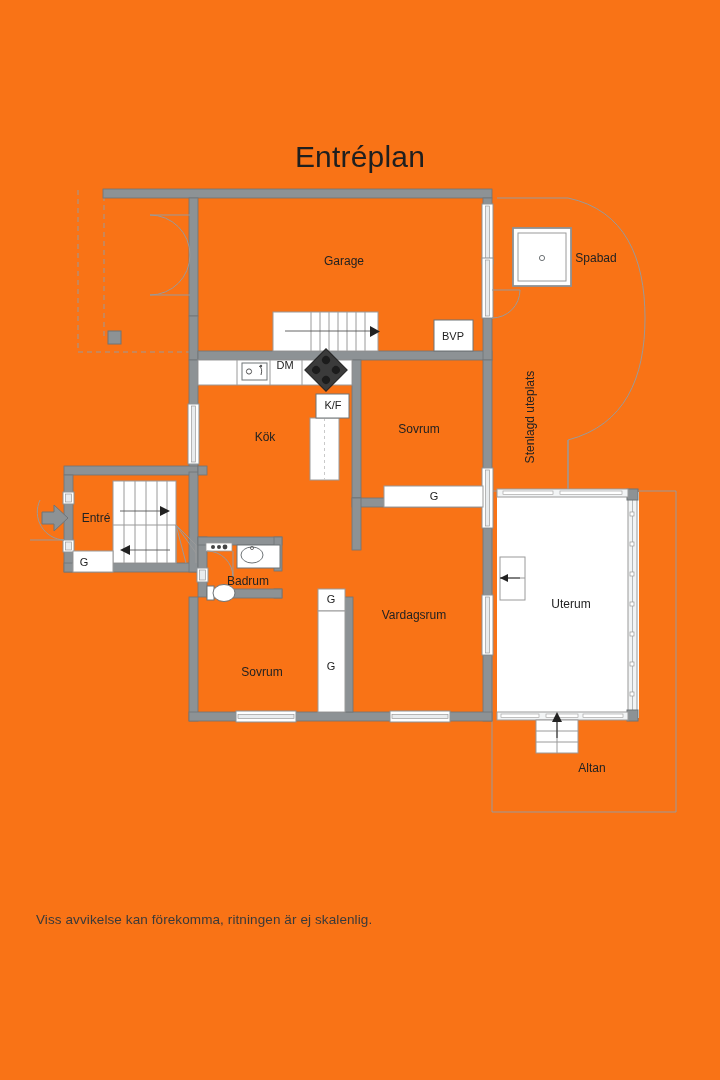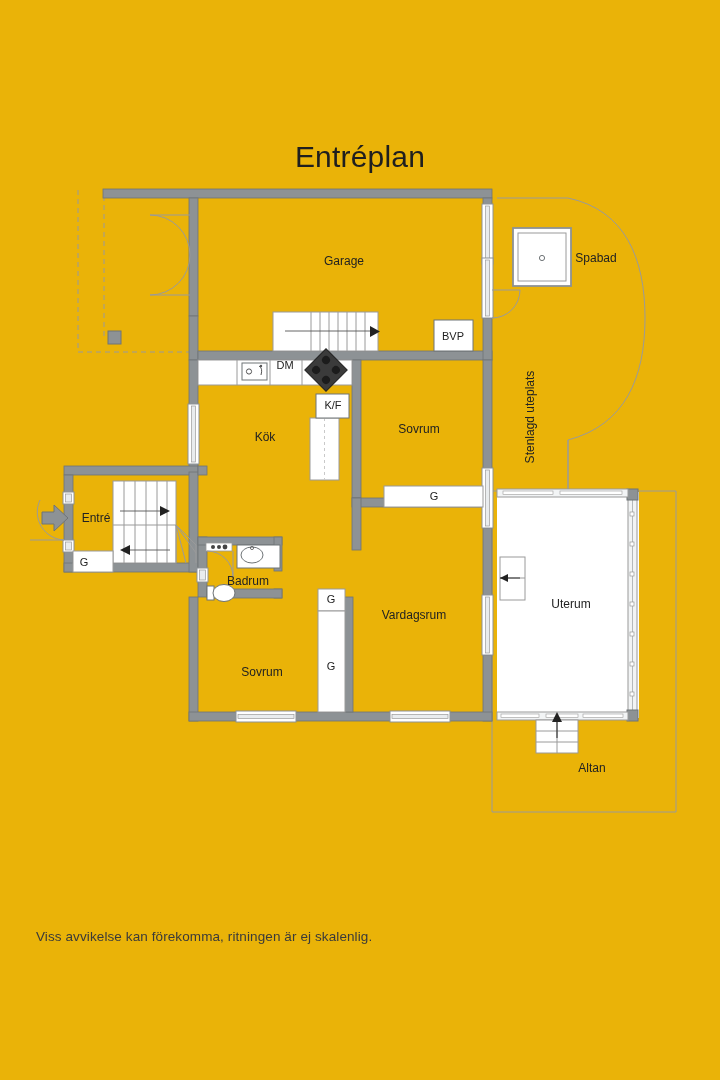--- a/index.html
+++ b/index.html
@@ -12,41 +12,40 @@
     height: 1080px;
     font-family: "Liberation Sans", sans-serif;
     color: #2b2b2b;
     position: relative;
     overflow: hidden;
   }
   #page {
     width: 720px;
     height: 1080px;
     position: relative;
-    background: #eab308;
+    background: #f97316;
   }
   #plan-title {
     position: absolute;
     top: 140px;
     left: 0;
     width: 720px;
     text-align: center;
     font-size: 30px;
     font-weight: 400;
     color: #1f1f1f;
     letter-spacing: 0.2px;
   }
   #disclaimer {
     position: absolute;
     top: 912px;
     left: 36px;
     font-size: 13.5px;
     color: #3a3a3a;
     letter-spacing: 0.1px;
-    margin-top: 17px;
   }
   #plan-svg {
     position: absolute;
     top: 0;
     left: 0;
   }
   .room-label {
     font-family: "Liberation Sans", sans-serif;
     font-size: 12px;
     fill: #222;

